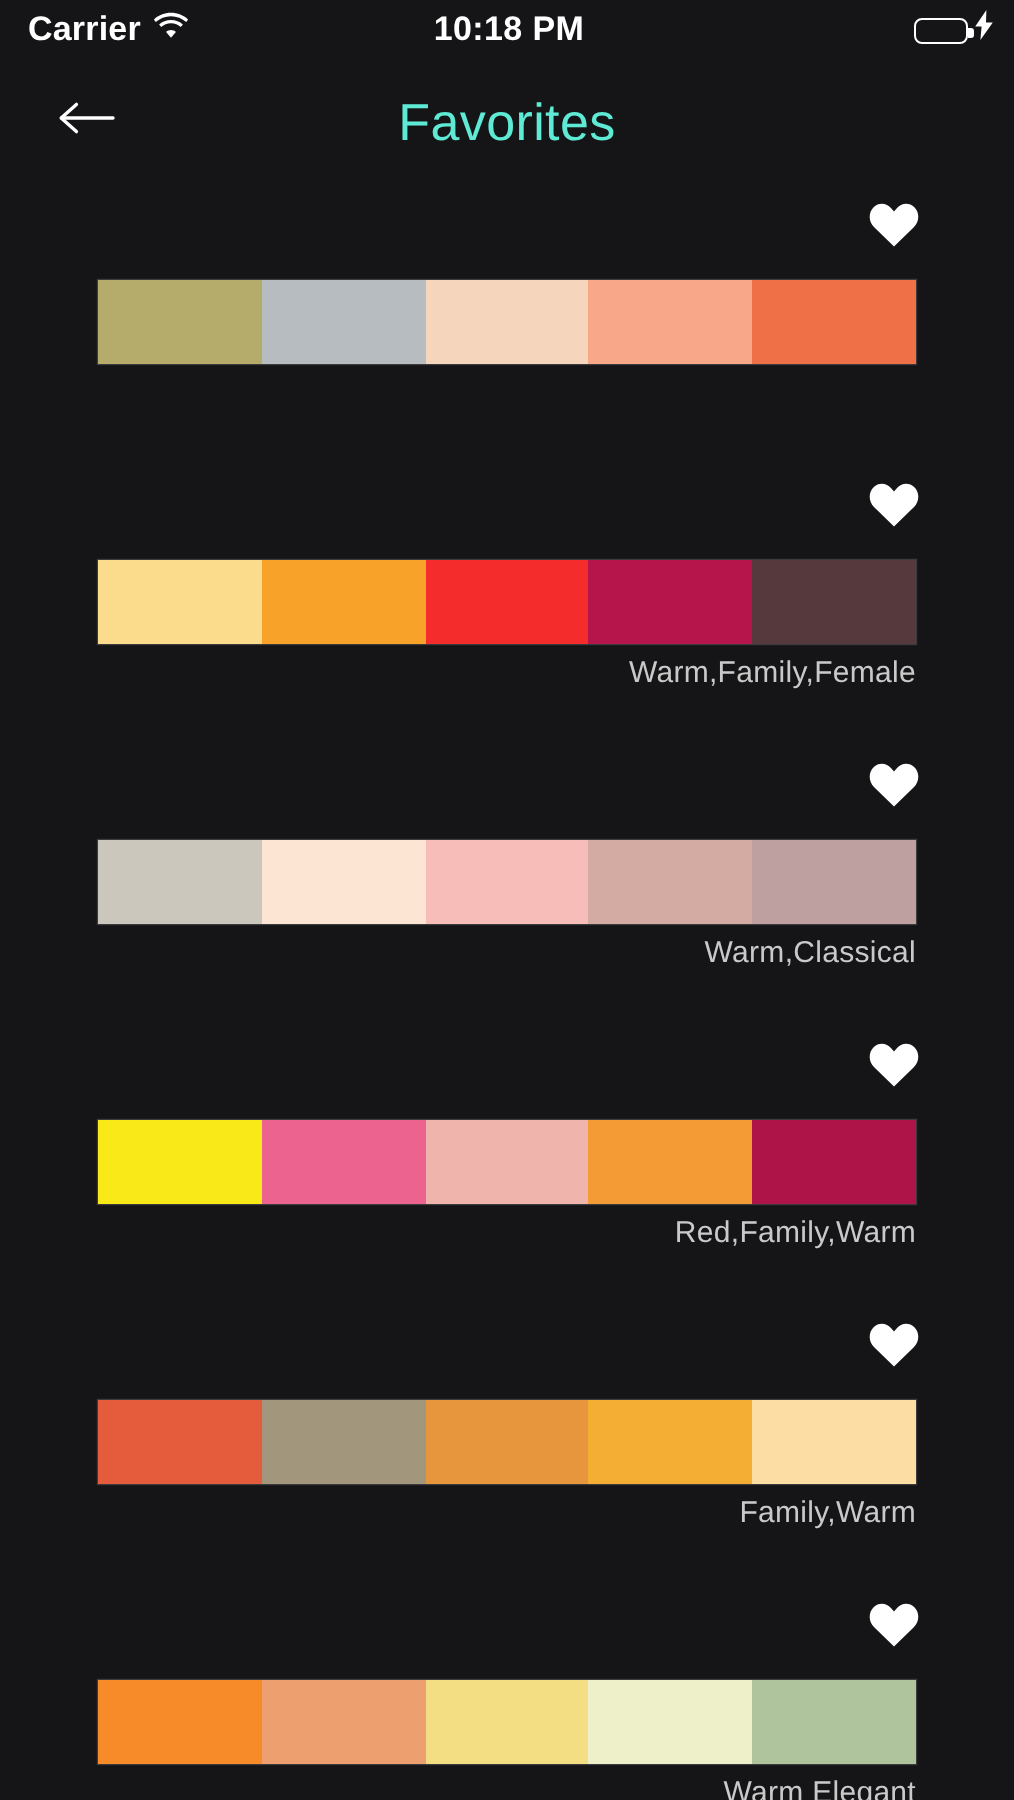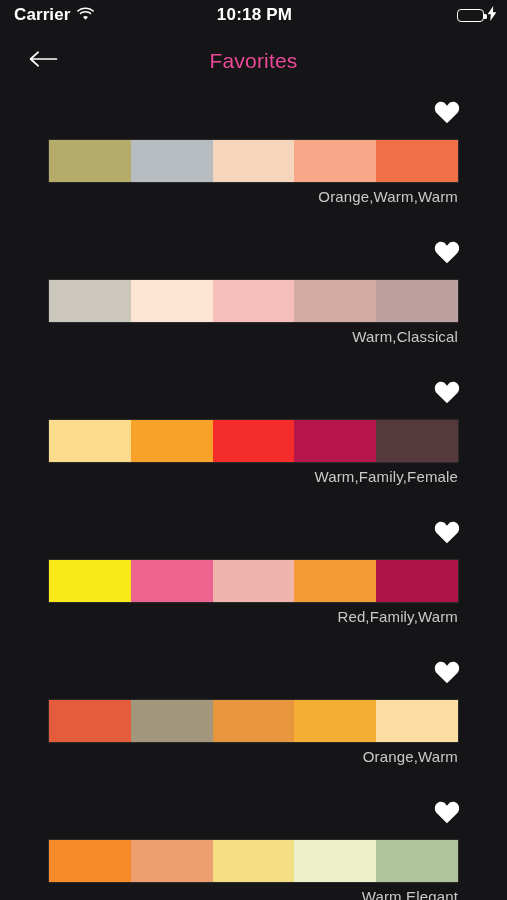--- a/index.html
+++ b/index.html
@@ -37,21 +37,21 @@
 
   
   .navbar { position:absolute; top:30px; left:0; width:507px; height:62px; }
   .back-btn {
     position:absolute; left:22px; top:12px; width:42px; height:38px;
     display:flex; align-items:center; justify-content:center; cursor:pointer;
   }
   .nav-title {
     position:absolute; left:0; top:0; width:507px; height:62px;
     display:flex; align-items:center; justify-content:center;
-    font-size:21px; color:#ec4899; letter-spacing:.2px;
+    font-size:26px; color:#5eead4; letter-spacing:.2px;
   }
 
   
   .list { position:absolute; top:92px; left:0; width:507px; height:808px; }
   .palette-row { position:relative; height:140px; }
   .fav-heart {
     position:absolute; right:46px; top:6px;
     width:28px; height:28px; display:flex; align-items:center; justify-content:center;
     cursor:pointer;
   }
@@ -115,21 +115,35 @@
             <path d="M13 23.2 3.1 13.6C.2 10.8.1 6.3 2.8 3.6c2.6-2.6 6.6-2.2 8.9.6l1.3 1.6 1.3-1.6c2.3-2.8 6.3-3.2 8.9-.6 2.7 2.7 2.6 7.2-.3 10L13 23.2z" fill="#ffffff"></path>
           </svg>
         </div>
         <div class="swatch-bar">
           <div class="swatch" style="background: rgb(181, 172, 107);"></div>
           <div class="swatch" style="background: rgb(182, 188, 191);"></div>
           <div class="swatch" style="background: rgb(245, 213, 188);"></div>
           <div class="swatch" style="background: rgb(248, 168, 137);"></div>
           <div class="swatch" style="background: rgb(239, 111, 70);"></div>
         </div>
-        <div class="palette-label" style="color: rgb(201, 201, 201);">Orange,Warm,Warm</div>
+      </div>
+      <div class="palette-row">
+        <div class="fav-heart">
+          <svg width="26" height="24" viewBox="0 0 26 24">
+            <path d="M13 23.2 3.1 13.6C.2 10.8.1 6.3 2.8 3.6c2.6-2.6 6.6-2.2 8.9.6l1.3 1.6 1.3-1.6c2.3-2.8 6.3-3.2 8.9-.6 2.7 2.7 2.6 7.2-.3 10L13 23.2z" fill="#ffffff"></path>
+          </svg>
+        </div>
+        <div class="swatch-bar">
+          <div class="swatch" style="background: rgb(250, 220, 140);"></div>
+          <div class="swatch" style="background: rgb(249, 162, 41);"></div>
+          <div class="swatch" style="background: rgb(244, 44, 44);"></div>
+          <div class="swatch" style="background: rgb(181, 21, 74);"></div>
+          <div class="swatch" style="background: rgb(85, 57, 60);"></div>
+        </div>
+        <div class="palette-label" style="color: rgb(201, 201, 201);">Warm,Family,Female</div>
       </div>
       <div class="palette-row">
         <div class="fav-heart">
           <svg width="26" height="24" viewBox="0 0 26 24">
             <path d="M13 23.2 3.1 13.6C.2 10.8.1 6.3 2.8 3.6c2.6-2.6 6.6-2.2 8.9.6l1.3 1.6 1.3-1.6c2.3-2.8 6.3-3.2 8.9-.6 2.7 2.7 2.6 7.2-.3 10L13 23.2z" fill="#ffffff"></path>
           </svg>
         </div>
         <div class="swatch-bar">
           <div class="swatch" style="background: rgb(204, 199, 188);"></div>
           <div class="swatch" style="background: rgb(252, 229, 211);"></div>
@@ -139,35 +153,20 @@
         </div>
         <div class="palette-label" style="color: rgb(201, 201, 201);">Warm,Classical</div>
       </div>
       <div class="palette-row">
         <div class="fav-heart">
           <svg width="26" height="24" viewBox="0 0 26 24">
             <path d="M13 23.2 3.1 13.6C.2 10.8.1 6.3 2.8 3.6c2.6-2.6 6.6-2.2 8.9.6l1.3 1.6 1.3-1.6c2.3-2.8 6.3-3.2 8.9-.6 2.7 2.7 2.6 7.2-.3 10L13 23.2z" fill="#ffffff"></path>
           </svg>
         </div>
         <div class="swatch-bar">
-          <div class="swatch" style="background: rgb(250, 220, 140);"></div>
-          <div class="swatch" style="background: rgb(249, 162, 41);"></div>
-          <div class="swatch" style="background: rgb(244, 44, 44);"></div>
-          <div class="swatch" style="background: rgb(181, 21, 74);"></div>
-          <div class="swatch" style="background: rgb(85, 57, 60);"></div>
-        </div>
-        <div class="palette-label" style="color: rgb(201, 201, 201);">Warm,Family,Female</div>
-      </div>
-      <div class="palette-row">
-        <div class="fav-heart">
-          <svg width="26" height="24" viewBox="0 0 26 24">
-            <path d="M13 23.2 3.1 13.6C.2 10.8.1 6.3 2.8 3.6c2.6-2.6 6.6-2.2 8.9.6l1.3 1.6 1.3-1.6c2.3-2.8 6.3-3.2 8.9-.6 2.7 2.7 2.6 7.2-.3 10L13 23.2z" fill="#ffffff"></path>
-          </svg>
-        </div>
-        <div class="swatch-bar">
           <div class="swatch" style="background: rgb(250, 233, 25);"></div>
           <div class="swatch" style="background: rgb(236, 99, 144);"></div>
           <div class="swatch" style="background: rgb(239, 180, 171);"></div>
           <div class="swatch" style="background: rgb(245, 155, 54);"></div>
           <div class="swatch" style="background: rgb(175, 20, 72);"></div>
         </div>
         <div class="palette-label" style="color: rgb(201, 201, 201); margin-left: 39px;">Red,Family,Warm</div>
       </div>
       <div class="palette-row">
         <div class="fav-heart">
@@ -175,21 +174,21 @@
             <path d="M13 23.2 3.1 13.6C.2 10.8.1 6.3 2.8 3.6c2.6-2.6 6.6-2.2 8.9.6l1.3 1.6 1.3-1.6c2.3-2.8 6.3-3.2 8.9-.6 2.7 2.7 2.6 7.2-.3 10L13 23.2z" fill="#ffffff"></path>
           </svg>
         </div>
         <div class="swatch-bar">
           <div class="swatch" style="background: rgb(229, 92, 60);"></div>
           <div class="swatch" style="background: rgb(162, 150, 124);"></div>
           <div class="swatch" style="background: rgb(232, 150, 61);"></div>
           <div class="swatch" style="background: rgb(244, 174, 52);"></div>
           <div class="swatch" style="background: rgb(252, 222, 164);"></div>
         </div>
-        <div class="palette-label" style="color: rgb(201, 201, 201);">Orange,Warm</div>
+        <div class="palette-label" style="color: rgb(201, 201, 201);">Family,Warm</div>
       </div>
       <div class="palette-row">
         <div class="fav-heart">
           <svg width="26" height="24" viewBox="0 0 26 24">
             <path d="M13 23.2 3.1 13.6C.2 10.8.1 6.3 2.8 3.6c2.6-2.6 6.6-2.2 8.9.6l1.3 1.6 1.3-1.6c2.3-2.8 6.3-3.2 8.9-.6 2.7 2.7 2.6 7.2-.3 10L13 23.2z" fill="#ffffff"></path>
           </svg>
         </div>
         <div class="swatch-bar">
           <div class="swatch" style="background: rgb(247, 139, 41);"></div>
           <div class="swatch" style="background: rgb(238, 159, 111);"></div>

